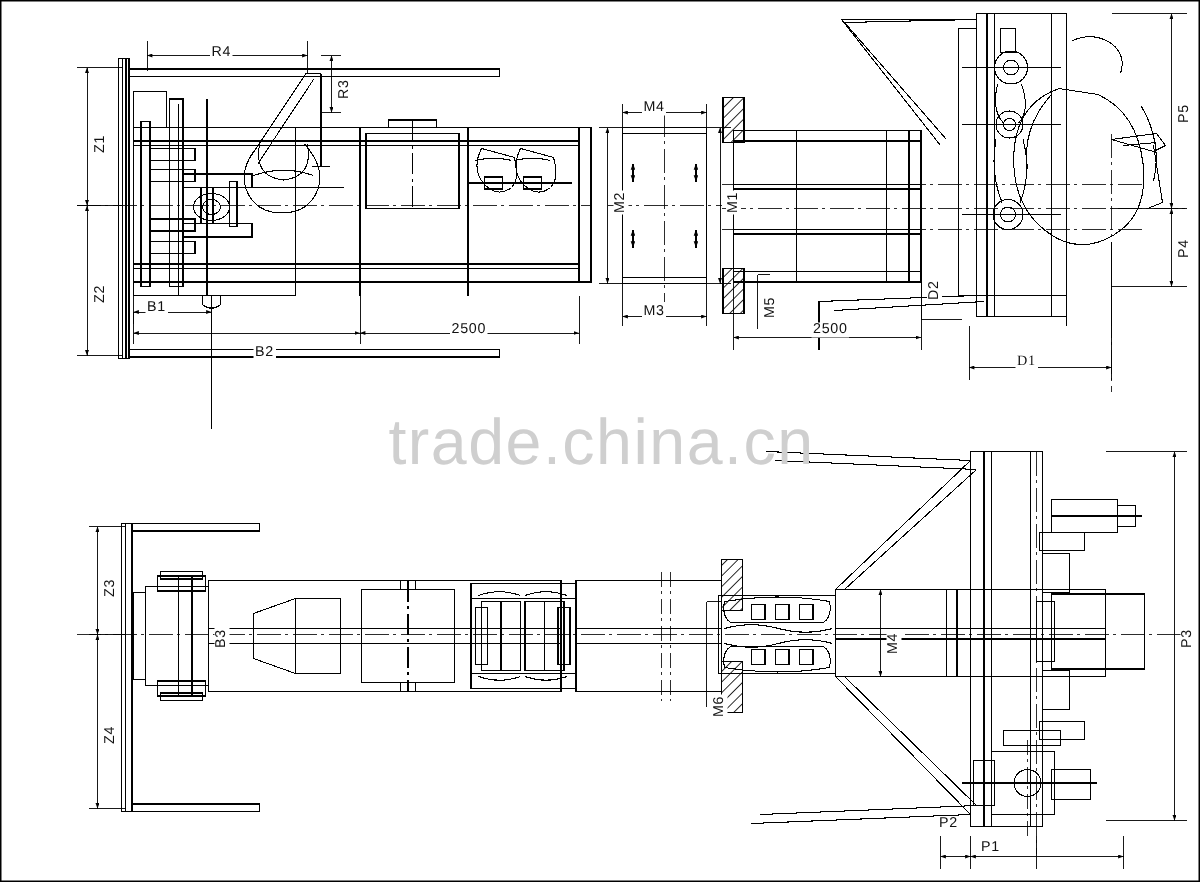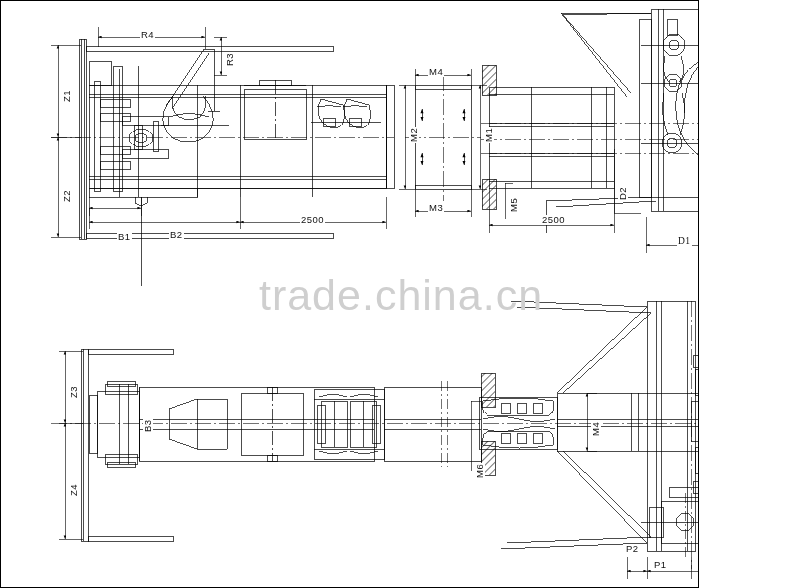--- a/index.html
+++ b/index.html
@@ -1,17 +1,17 @@
 <!DOCTYPE html>
 <html><head>
 <meta charset="utf-8">
 <style>
   html,body{margin:0;padding:0;background:#ffffff;}
   body{font-family:"Liberation Sans",sans-serif;}
-  #page{position:relative;width:699px;height:588px;background:#ffffff;overflow:hidden;
+  #page{position:relative;width:800px;height:588px;background:#ffffff;overflow:hidden;
         border:1px solid #000;box-sizing:border-box;}
   svg{position:absolute;left:0;top:0;}
   .wm{position:absolute;left:0;top:0;width:800px;height:588px;
       display:flex;align-items:center;justify-content:center;pointer-events:none;}
   .wm span{font-size:43px;color:#cfcfcf;letter-spacing:1px;font-family:"Liberation Sans",sans-serif;}
   .lbl{position:absolute;font-size:9.5px;color:#111;font-family:"Liberation Sans",sans-serif;
        letter-spacing:0.5px;white-space:nowrap;line-height:1;background:#fff;padding:0 1px;}
   .rot{transform:rotate(-90deg);transform-origin:left top;}
 </style>
 </head>
@@ -372,21 +372,21 @@
     <line x1="646" y1="570" x2="748" y2="570" marker-start="url(#arS)" marker-end="url(#ar)"></line>
   </g>
 
   </g>
 </svg>
 
 <div class="lbl" style="left:139px;top:29px;">R4</div>
 <div class="lbl rot" style="left:224px;top:66px;">R3</div>
 <div class="lbl rot" style="left:61px;top:102px;">Z1</div>
 <div class="lbl rot" style="left:61px;top:202px;">Z2</div>
-<div class="lbl" style="left:116px;top:199px;margin-top:32px;">B1</div>
+<div class="lbl" style="left:96px;top:199px;">B1</div>
 <div class="lbl" style="left:168px;top:214px;margin-top:15px;">B2</div>
 <div class="lbl" style="left:299px;top:214px;">2500</div>
 
 <div class="lbl" style="left:427px;top:66px;">M4</div>
 <div class="lbl" style="left:427px;top:202px;">M3</div>
 <div class="lbl rot" style="left:408px;top:142px;">M2</div>
 <div class="lbl rot" style="left:483px;top:142px;">M1</div>
 
 <div class="lbl" style="left:540px;top:214px;">2500</div>
 <div class="lbl rot" style="left:508px;top:212px;">M5</div>

